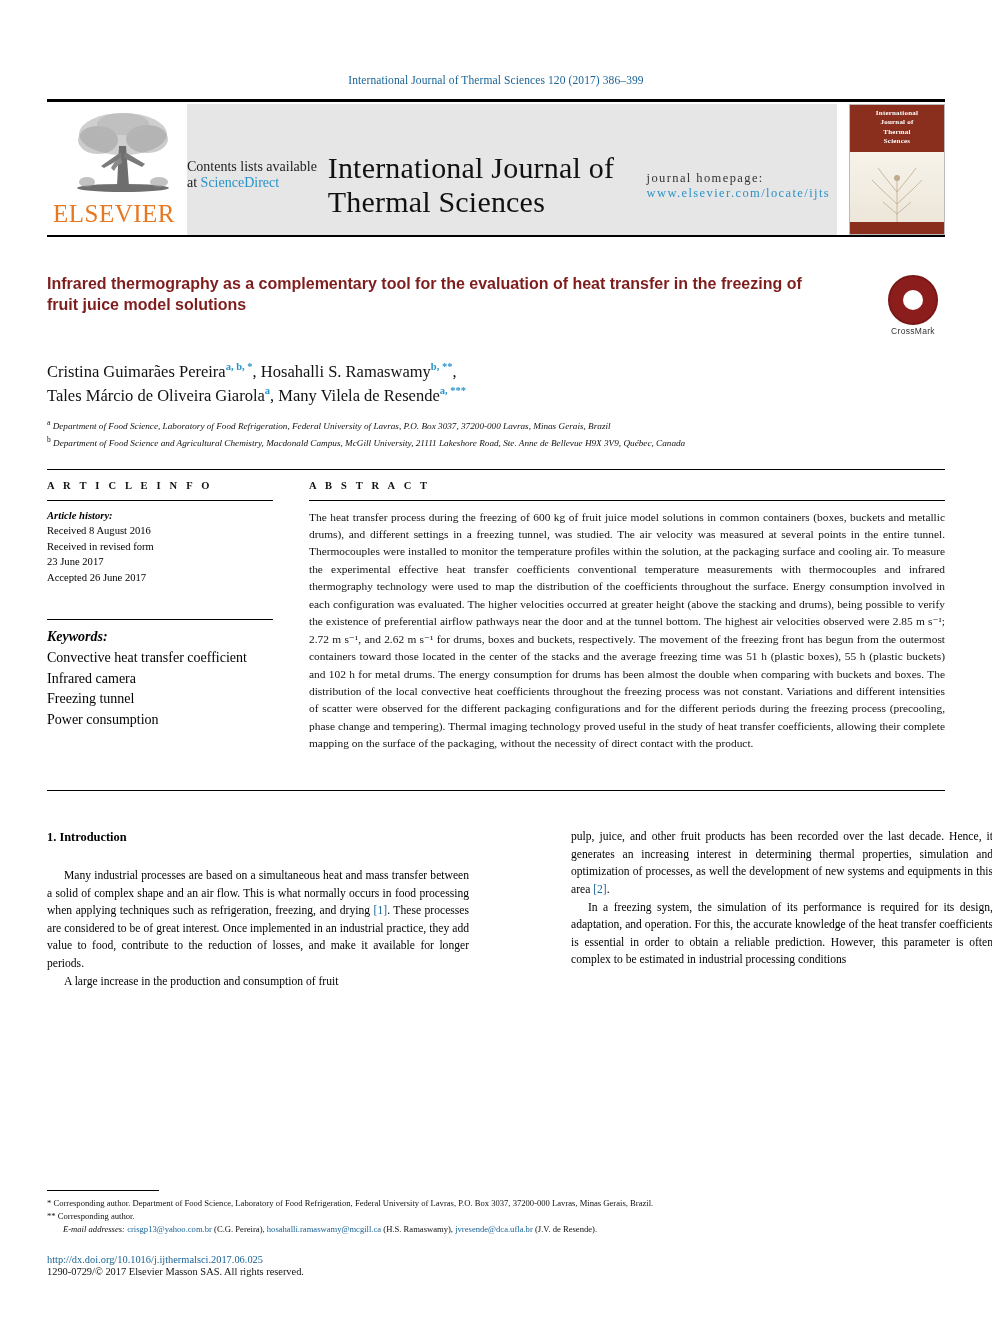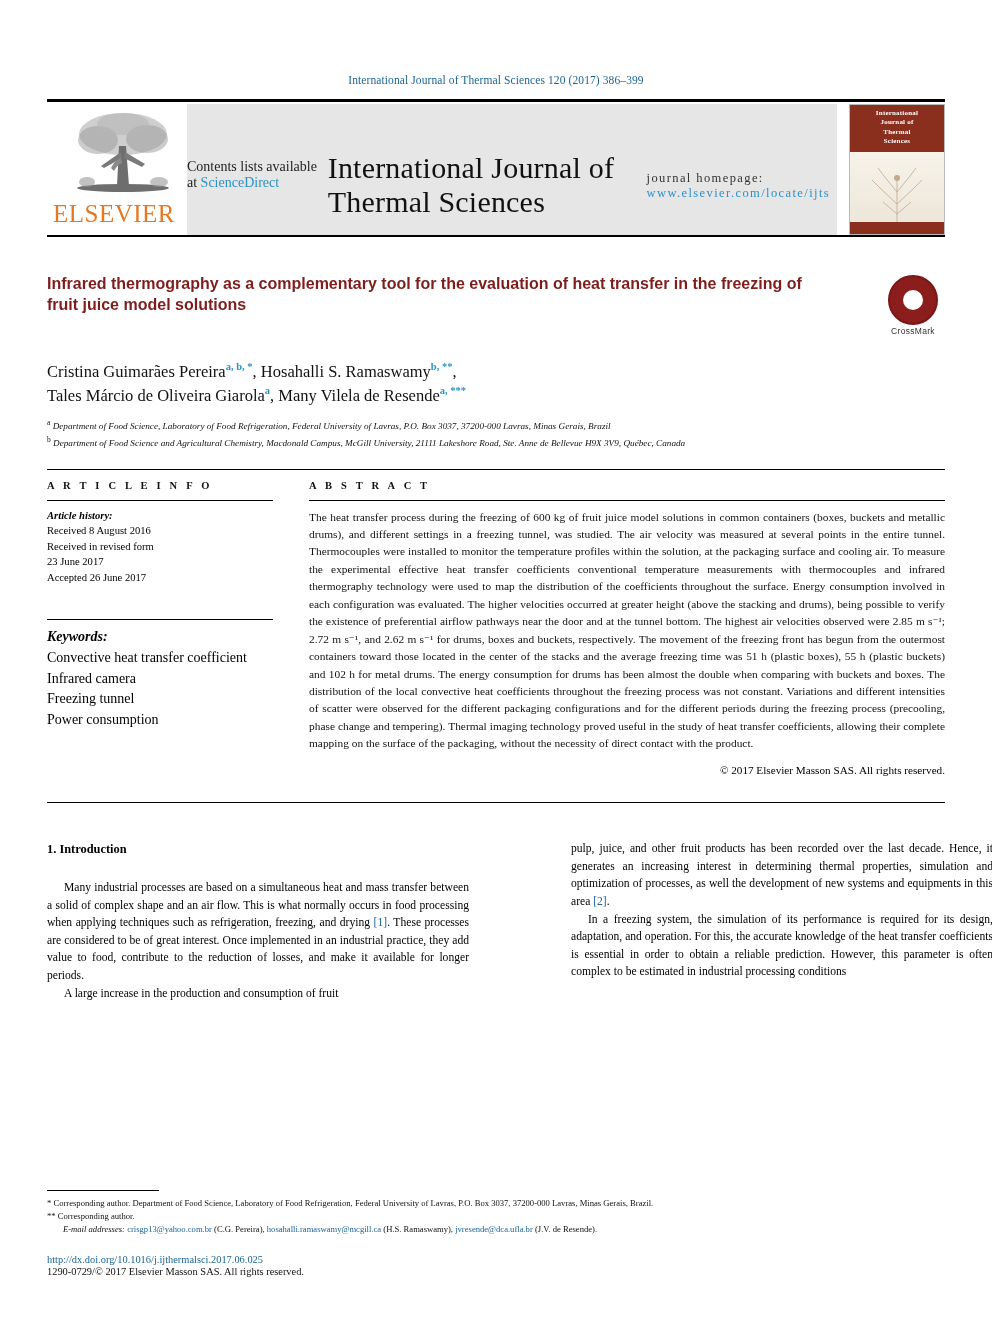--- a/index.html
+++ b/index.html
@@ -434,21 +434,20 @@
         <div>Infrared camera</div>
         <div>Freezing tunnel</div>
         <div>Power consumption</div>
       </div>
     </div>
 
     <div class="col-abstract">
       <div class="sec-head">A B S T R A C T</div>
       <div class="hr-thin"></div>
       <p class="abstract-body">The heat transfer process during the freezing of 600 kg of fruit juice model solutions in common containers (boxes, buckets and metallic drums), and different settings in a freezing tunnel, was studied. The air velocity was measured at several points in the entire tunnel. Thermocouples were installed to monitor the temperature profiles within the solution, at the packaging surface and cooling air. To measure the experimental effective heat transfer coefficients conventional temperature measurements with thermocouples and infrared thermography technology were used to map the distribution of the coefficients throughout the surface. Energy consumption involved in each configuration was evaluated. The higher velocities occurred at greater height (above the stacking and drums), being possible to verify the existence of preferential airflow pathways near the door and at the tunnel bottom. The highest air velocities observed were 2.85 m s⁻¹; 2.72 m s⁻¹, and 2.62 m s⁻¹ for drums, boxes and buckets, respectively. The movement of the freezing front has begun from the outermost containers toward those located in the center of the stacks and the average freezing time was 51 h (plastic boxes), 55 h (plastic buckets) and 102 h for metal drums. The energy consumption for drums has been almost the double when comparing with buckets and boxes. The distribution of the local convective heat coefficients throughout the freezing process was not constant. Variations and different intensities of scatter were observed for the different packaging configurations and for the different periods during the freezing process (precooling, phase change and tempering). Thermal imaging technology proved useful in the study of heat transfer coefficients, allowing their complete mapping on the surface of the packaging, without the necessity of direct contact with the product.</p>
-      <div class="copyright">© 2017 Elsevier Masson SAS. All rights reserved.</div>
     </div>
   </div>
 
   <div class="body-rule"></div>
 
   <div class="body-cols">
     <div class="body-col left">
       <div class="section-title">
         <span>1.</span>
         <span>Introduction</span>

